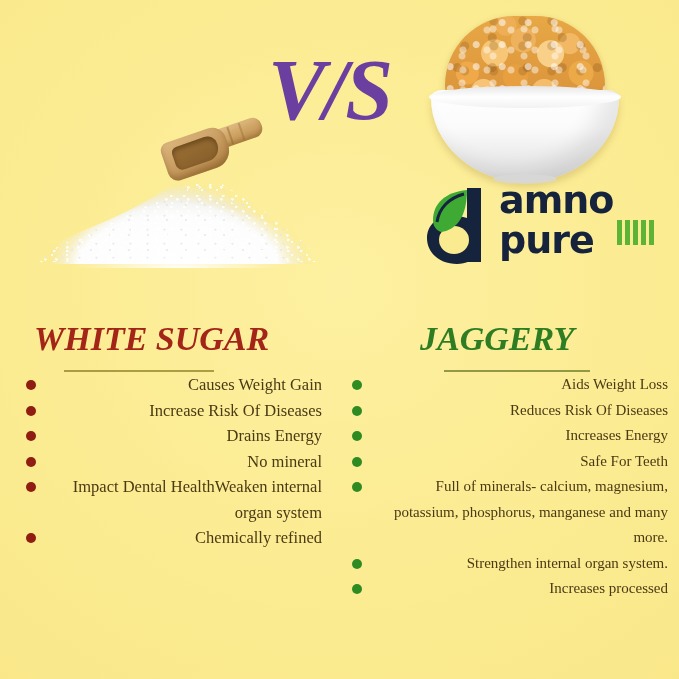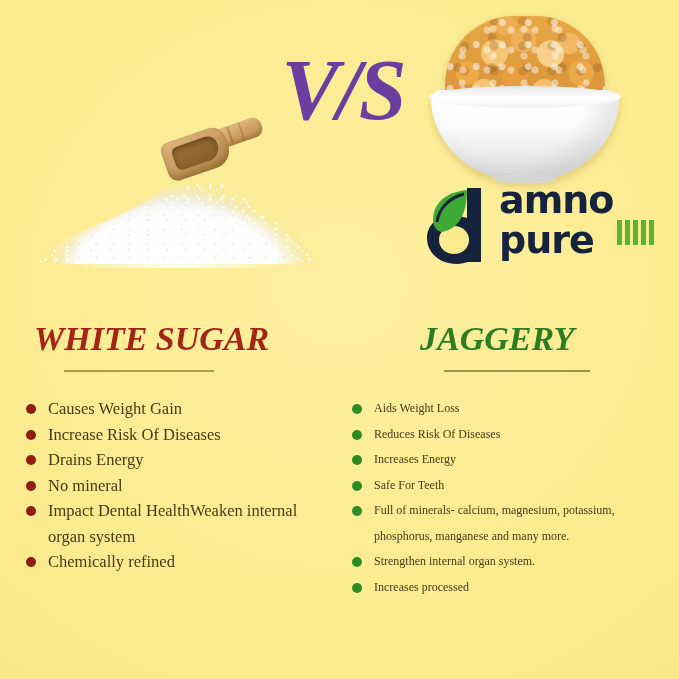--- a/index.html
+++ b/index.html
@@ -117,21 +117,21 @@
     position: absolute; left: 68px; top: 158px; width: 64px; height: 10px;
     border-radius: 50%; background: #d8d8d8; opacity: .8;
   }
 
   
   .vs {
     position: absolute; left: 268px; top: 42px; width: 150px; height: 96px;
     color: #6b3fa0;
     font-family: "Liberation Serif", serif;
     font-weight: bold; font-style: italic; font-size: 86px; line-height: 96px;
-    letter-spacing: -2px; text-align: center;
+    letter-spacing: -2px; 
   }
 
   
   .logo { position: absolute; left: 423px; top: 176px; width: 215px; height: 92px; }
   .logo-mark { position: absolute; left: 0; top: 2px; width: 80px; height: 88px; }
   .logo-text { position: absolute; left: 76px; top: 4px; width: 140px; height: 86px; }
   .logo-line {
     color: #15233c; font-family: "DejaVu Sans", sans-serif; font-weight: bold;
     font-size: 38px; line-height: 40px; letter-spacing: -1px;
   }
@@ -151,33 +151,33 @@
     font-size: 34px; line-height: 42px; letter-spacing: 0px;
     margin: 18px 0 0 0;
   }
   .col-sugar .col-title { color: #a32518; padding-left: 12px; }
   .col-jaggery .col-title { color: #2e7d23; padding-left: 72px; }
 
   .divider { height: 2px; margin-top: 10px; opacity: .75; }
   .col-sugar .divider { width: 150px; margin-left: 42px; background: #8f8226; }
   .col-jaggery .divider { width: 146px; margin-left: 96px; background: #6f7c28; }
 
-  ul.benefits { list-style: none; margin: 24px 0 0 0; padding: 0; }
+  ul.benefits { list-style: none; margin: 0 0 0 0; padding: 0; text-align: right; }
   ul.benefits li {
     position: relative; padding-left: 26px;
     color: #4a3a14; font-family: "Liberation Serif", serif;
     font-size: 16.5px; line-height: 25.5px; margin-bottom: 0px;
   }
   ul.benefits li .dot {
     position: absolute; left: 4px; top: 8px;
     width: 10px; height: 10px; border-radius: 50%;
   }
   .col-sugar ul.benefits li .dot { background: #8f1d12; }
   .col-jaggery ul.benefits li .dot { background: #2e8b22; }
-  .col-jaggery ul.benefits li { font-size: 12px; line-height: 25.5px; }
+  .col-jaggery ul.benefits li { font-size: 15px; line-height: 25.5px; }
 </style>
 </head>
 <body>
 
 <div class="poster">
 
   <div class="hero">
 
     <div class="sugar-wrap">
       <div class="sugar-pile"></div>

